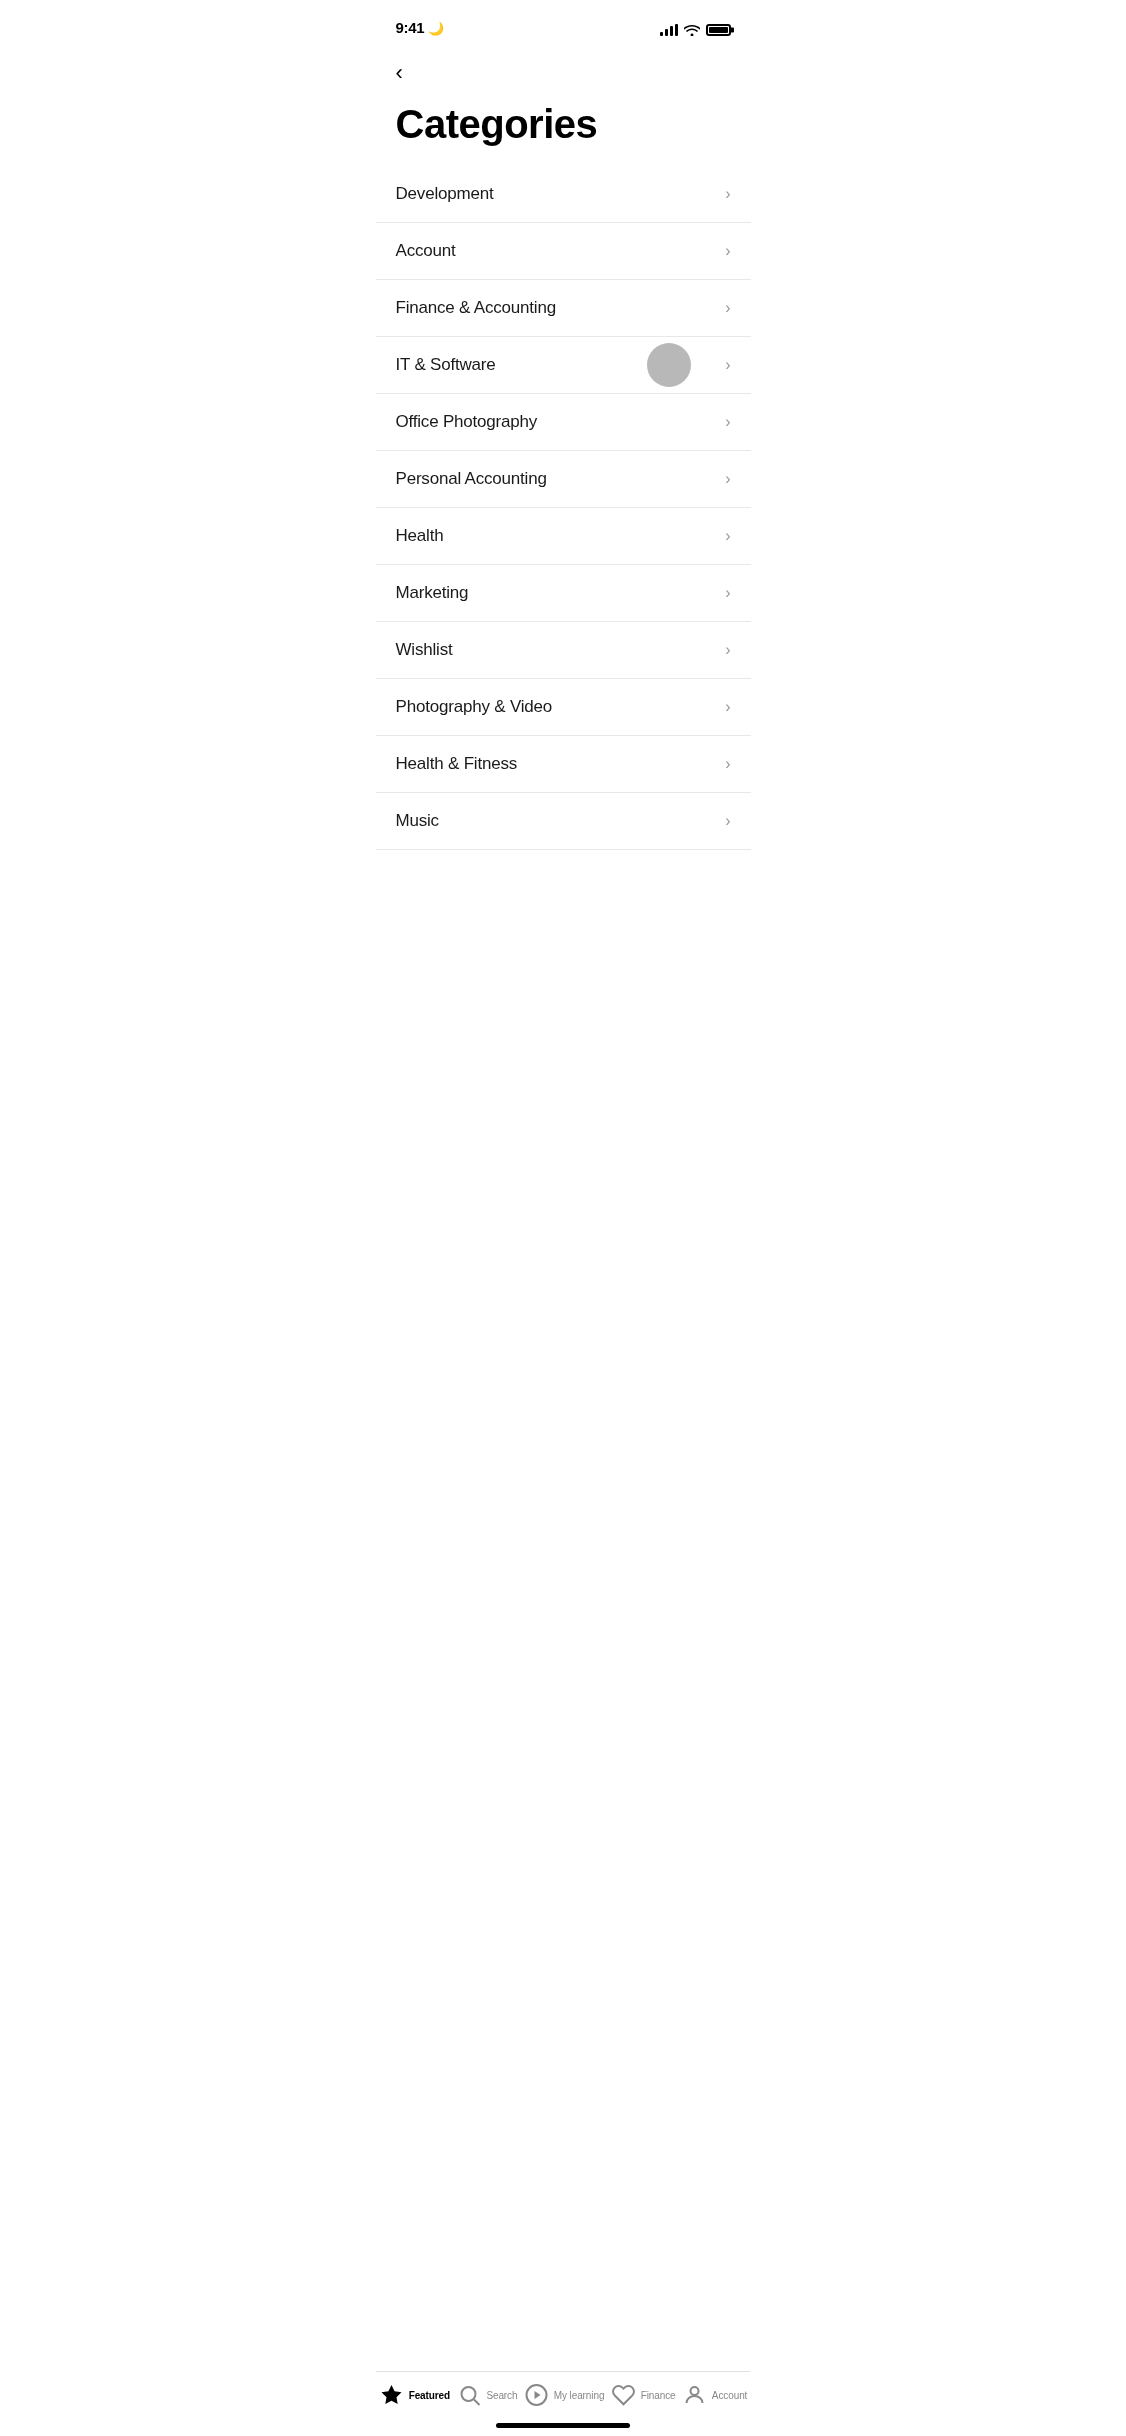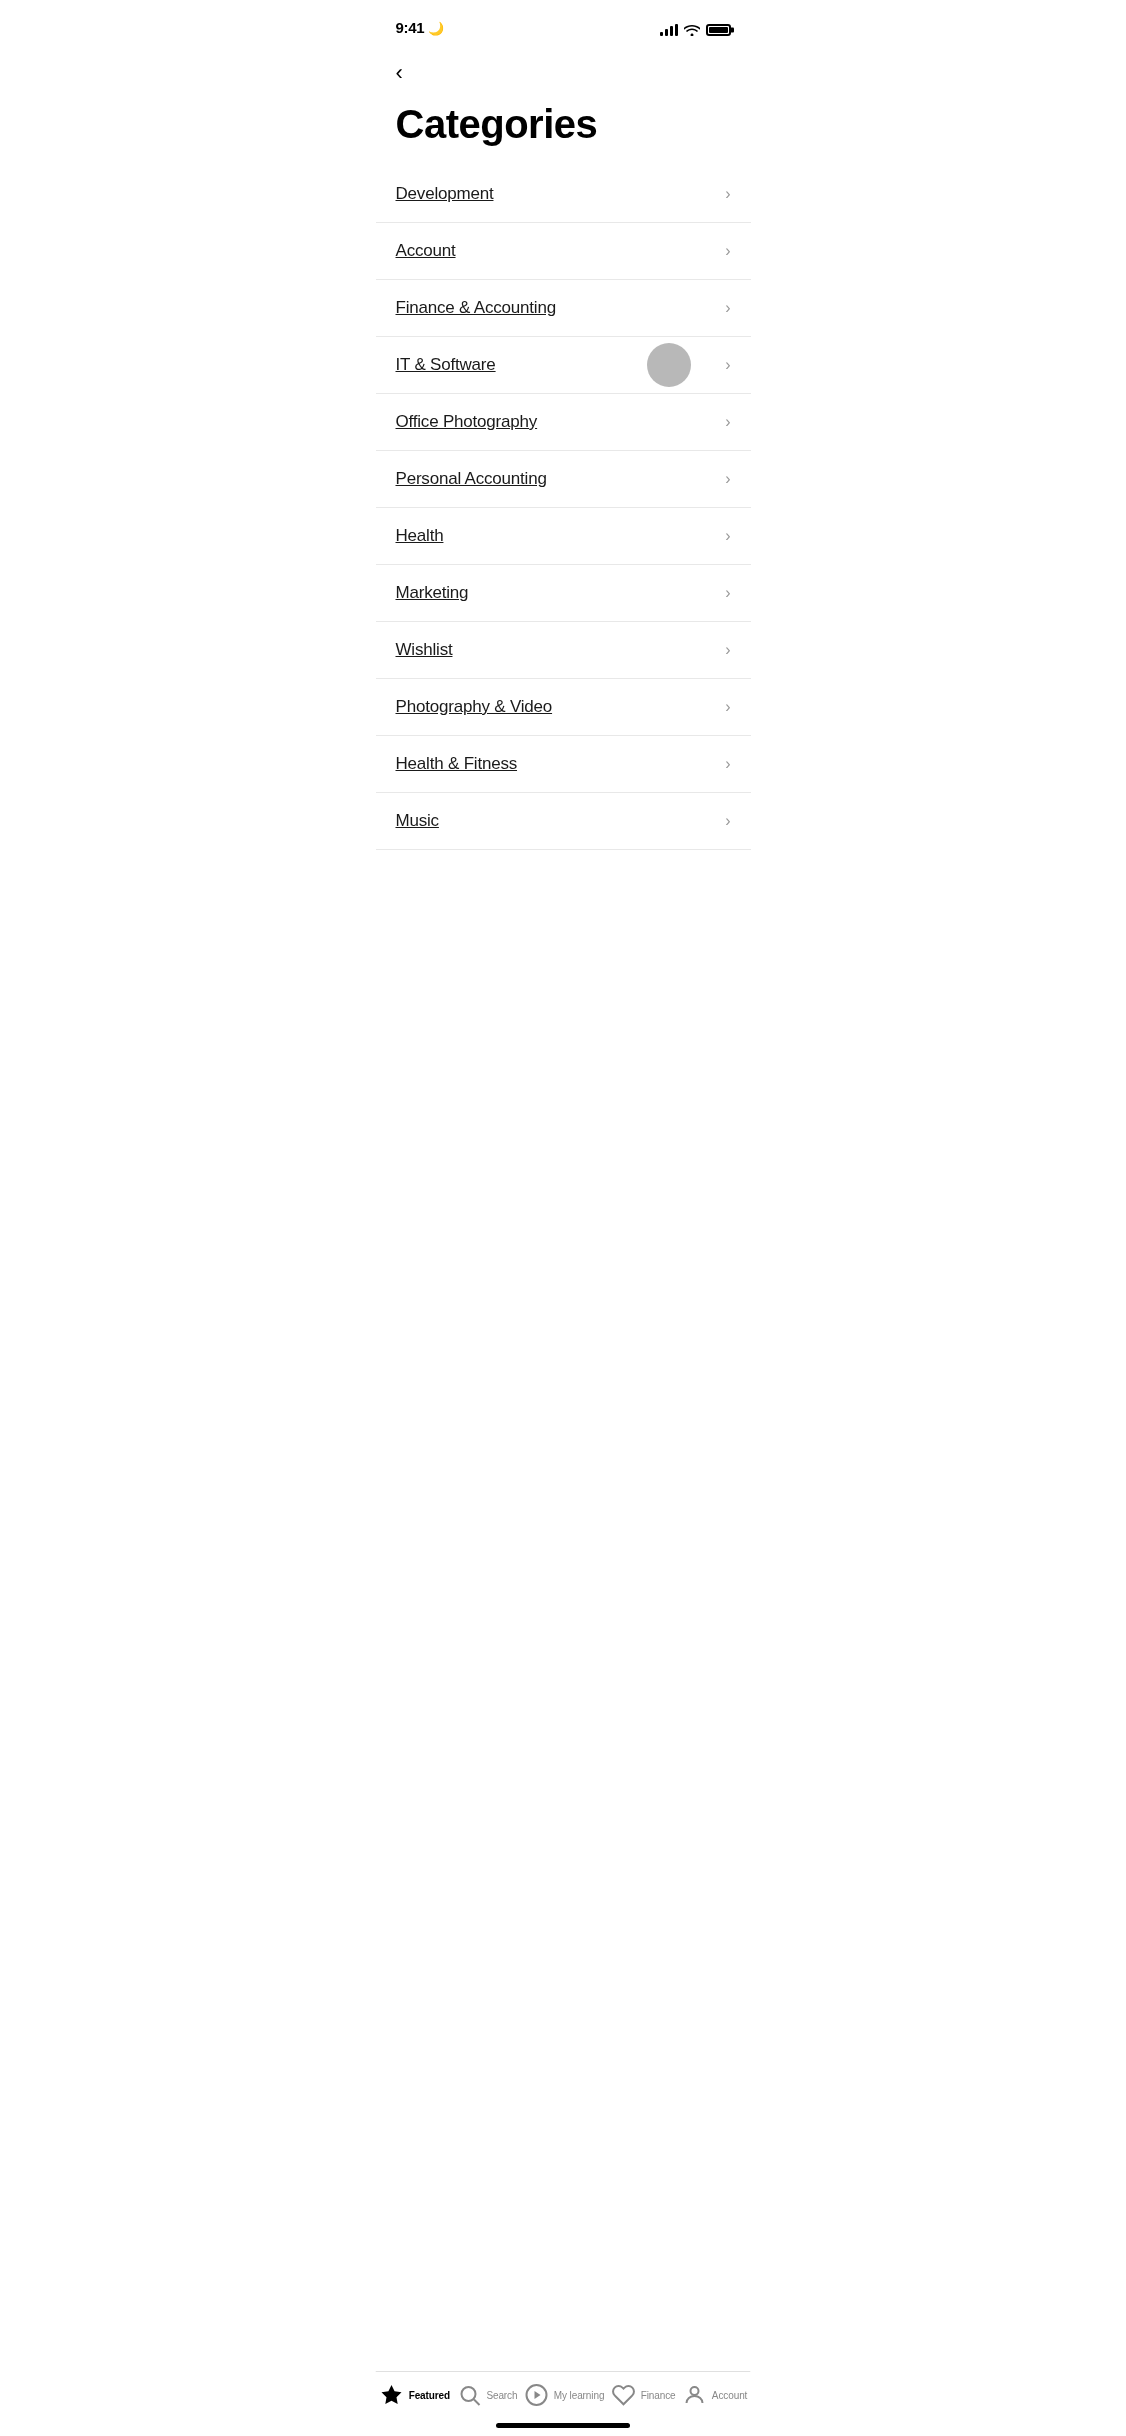--- a/index.html
+++ b/index.html
@@ -122,21 +122,20 @@
       border-bottom: 1px solid #e8e8e8;
       cursor: pointer;
       position: relative;
     }
 
     .category-label {
       font-size: 17px;
       color: #1a1a1a;
       font-weight: 400;
       letter-spacing: -0.2px;
-      text-decoration: underline;
     }
 
     .category-chevron {
       color: #999;
       font-size: 16px;
       font-weight: 400;
     }
 
     
     .touch-indicator {

